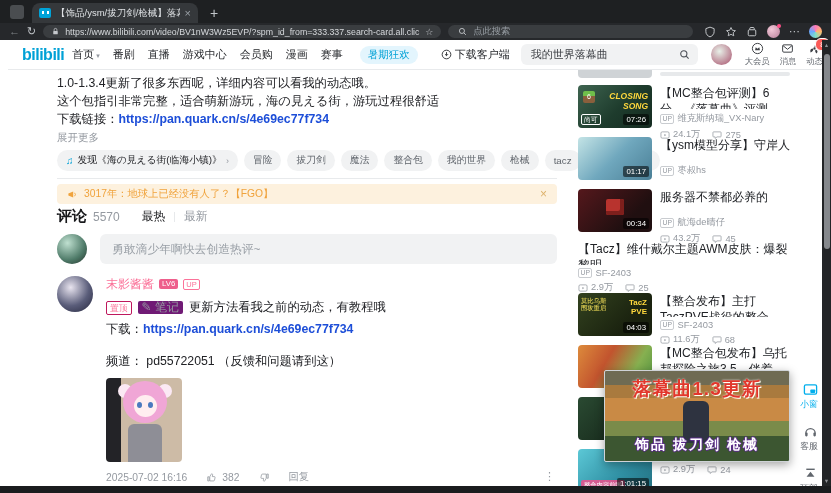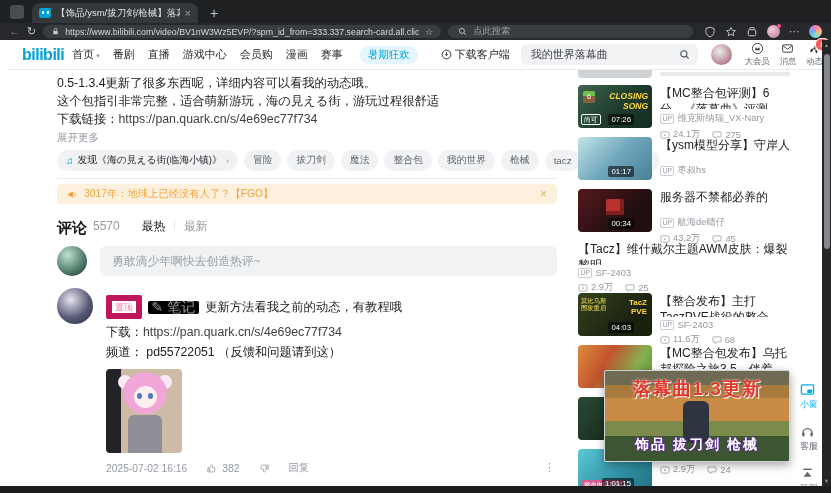--- a/index.html
+++ b/index.html
@@ -50,58 +50,58 @@
   .hmenu{display:flex;align-items:flex-start;margin-left:8px;}
   .hitem{display:flex;flex-direction:column;align-items:center;gap:1px;padding:0 5px;position:relative;}
   .hitem .hic{width:13px;height:13px;color:#3c3f44;}
   .hitem .hlabel{font-size:8.3px;color:#61666d;white-space:nowrap;}
   .badge{position:absolute;top:-4px;right:-2px;min-width:11px;height:11px;border-radius:6px;background:#fa5a57;
          color:#fff;font-size:7.3px;line-height:11px;text-align:center;padding:0 1px;border:1px solid #fff;}
 
   
   .leftcol{position:absolute;left:57px;top:74px;width:500px;}
   .desc{font-size:12.3px;color:#212226;line-height:18px;}
-  .link{color:#404040;}
+  .link{color:#1d4ed8;font-weight:bold;}
   .expand{margin-top:3px;font-size:10.5px;color:#9499a0;}
   .tagsrow{margin-top:5px;display:flex;align-items:center;gap:6px;white-space:nowrap;}
   .pill{height:21px;border-radius:11px;background:#f1f2f3;color:#61666d;font-size:9.8px;
         display:inline-flex;align-items:center;padding:0 9px;}
   .pill.music{color:#212226;gap:4px;}
   .note-blue{color:#00a1d6;font-size:10px;}
   .chev{color:#9499a0;font-size:9px;}
   .hdiv{margin-top:7px;border-top:1px solid #e8eaec;}
   .notice{margin-top:5px;height:20px;background:#fdf1de;border-radius:4px;display:flex;align-items:center;
           gap:6px;padding:0 10px;font-size:10.3px;color:#f0a33c;}
   .notice .nx{margin-left:auto;color:#ddb26d;font-size:12px;}
   .megaphone{width:11px;height:11px;color:#f0a33c;flex:0 0 11px;}
-  .cmthead{margin-top:15px;display:flex;align-items:flex-start;}
+  .cmthead{margin-top:3px;display:flex;align-items:center;}
   .ctitle{font-size:15px;font-weight:bold;color:#18191c;}
   .ccount{font-size:12px;color:#9499a0;margin-left:6px;margin-right:22px;}
   .sorthot{font-size:11.8px;color:#18191c;}
   .sortdiv{font-size:10px;color:#e3e5e7;margin:0 8px;}
   .sortnew{font-size:11.8px;color:#9499a0;}
   .inputrow{margin-top:8px;display:flex;align-items:center;gap:13px;}
   .av30{width:30px;height:30px;border-radius:50%;flex:0 0 30px;
         background:radial-gradient(circle at 35% 30%,#bfe0d0,#4e7a68 60%,#233028);}
   .cinput{flex:1;height:30px;background:#f1f2f3;border:0;border-radius:6px;padding:0 12px;outline:none;
           font-size:11.8px;color:#212226;font-family:"Liberation Sans",sans-serif;}
   .cinput::placeholder{color:#9aa0a7;}
   .comment{margin-top:12px;display:flex;gap:13px;}
   .av36{width:36px;height:36px;border-radius:50%;flex:0 0 36px;
         background:radial-gradient(circle at 38% 32%,#e8e4ef,#5a5d7a 55%,#23243a);}
   .cbody{flex:1;position:relative;min-width:0;}
   .cnamerow{display:flex;align-items:center;gap:5px;height:16px;}
   .cname{font-size:12px;color:#fb7299;}
   .lvbadge{background:#ee5f8c;color:#fff;font-size:7.8px;border-radius:2px;padding:1px 3px;line-height:8px;}
   .upbadge{border:1px solid #fb7299;color:#fb7299;font-size:7.5px;border-radius:2px;padding:0 2px;line-height:9px;}
   .crow1{margin-top:7px;display:flex;align-items:center;gap:6px;font-size:12.3px;color:#212226;}
-  .pinbadge{border:6px solid #be185d;color:#fb7299;font-size:8.8px;border-radius:2px;padding:0 3px;line-height:12px;text-align:right;}
-  .notebadge{background:#000000;color:#9499a0;font-size:14px;border-radius:2px;padding:0 4px;line-height:13px;}
+  .pinbadge{border:1px solid #be185d;color:#fb7299;font-size:8.8px;border-radius:2px;padding:0 3px;line-height:12px;text-align:right;}
+  .notebadge{background:#701a75;color:#9499a0;font-size:12px;border-radius:2px;padding:0 4px;line-height:13px;}
   .crow{margin-top:5px;font-size:12.3px;color:#212226;}
-  .crow.gap{margin-top:3px;}
+  .crow.gap{margin-top:15px;}
   .cimg{margin-top:8px;width:76px;height:84px;border-radius:4px;position:relative;overflow:hidden;
         background:linear-gradient(90deg,#232327 0 15px,#cdbba6 15px 100%);}
   .hair{position:absolute;left:17px;top:3px;width:44px;height:42px;border-radius:50%;background:#f0a6d6;}
   .bun1{position:absolute;left:12px;top:6px;width:14px;height:14px;border-radius:50%;background:#fbe9f4;}
   .bun2{position:absolute;left:52px;top:6px;width:14px;height:14px;border-radius:50%;background:#fbe9f4;}
   .face{position:absolute;left:28px;top:17px;width:23px;height:22px;border-radius:50%;background:#ffeef0;}
   .eye1{position:absolute;left:31px;top:24px;width:5px;height:6px;border-radius:50%;background:#4a7abf;}
   .eye2{position:absolute;left:42px;top:24px;width:5px;height:6px;border-radius:50%;background:#4a7abf;}
   .torso{position:absolute;left:22px;top:46px;width:34px;height:38px;border-radius:6px 6px 0 0;background:#8e8e96;}
   .cmeta{margin-top:8px;display:flex;align-items:center;gap:5px;font-size:10.3px;color:#9499a0;position:relative;}
@@ -110,21 +110,21 @@
   .cmore{position:absolute;right:2px;top:0;color:#9499a0;font-size:11px;}
 
   
   .sidebar{position:absolute;left:578px;top:70px;width:212px;}
   .slice{display:flex;gap:8px;height:8px;overflow:hidden;}
   .slice .sthumbx{width:74px;height:8px;border-radius:0 0 4px 4px;background:#cfd3d6;}
   .slice .sline{flex:1;height:4px;margin-top:2px;border-radius:2px;background:#e7e9eb;}
   .vcard{display:flex;gap:8px;height:44px;margin-top:8px;}
   .vcard.first{margin-top:7px;}
   .vthumb{position:relative;width:74px;height:43px;border-radius:4px;flex:0 0 74px;overflow:hidden;}
-  .dur{position:absolute;right:18px;bottom:3px;background:rgba(0,0,0,.55);color:#fff;font-size:7.8px;
+  .dur{position:absolute;right:3px;bottom:3px;background:rgba(0,0,0,.55);color:#fff;font-size:7.8px;
        line-height:11px;padding:0 3px;border-radius:2px;}
   .dur:empty{display:none;}
   .vinfo{flex:1;min-width:0;}
   .vtitle{font-size:12px;line-height:16px;height:24px;color:#212327;overflow:hidden;
           display:-webkit-box;-webkit-line-clamp:2;-webkit-box-orient:vertical;}
   .vcard.short .vtitle{height:11px;-webkit-line-clamp:1;}
   .vauthor{margin-top:3px;display:flex;align-items:center;gap:3px;font-size:9.3px;color:#9499a0;white-space:nowrap;}
   .upchip{border:1px solid #c9ccd0;border-radius:2px;font-size:6.8px;line-height:8px;padding:0 1.5px;color:#9499a0;}
   .vstats{margin-top:3px;display:flex;align-items:center;gap:3px;font-size:9.3px;color:#9499a0;}
   .sico{width:10px;height:10px;color:#9499a0;}
@@ -157,21 +157,21 @@
         box-shadow:0 3px 10px rgba(0,0,0,.35);overflow:hidden;
         background:linear-gradient(180deg,#6f6b53 0 16%,#a97a3e 16% 30%,#c98a45 30% 56%,#7a8b4a 56% 72%,#3c5631 72% 100%);}
   .mini::before{content:"";position:absolute;left:78px;top:30px;width:26px;height:42px;border-radius:6px 6px 2px 2px;background:#2e3340;}
   .mpt{position:absolute;top:5px;left:0;width:100%;text-align:center;font-size:19px;font-weight:800;color:#e2372c;
        text-shadow:0 0 2px #fff,1px 1px 0 #ffe;letter-spacing:1px;}
   .mps{position:absolute;bottom:7px;left:0;width:100%;text-align:center;font-size:14px;font-weight:800;color:#fff;
        text-shadow:-1px 0 #5b2a8c,1px 0 #5b2a8c,0 -1px #5b2a8c,0 1px #5b2a8c;letter-spacing:2px;}
 
   
   .floats{position:absolute;left:794px;top:382px;width:30px;display:flex;flex-direction:column;align-items:center;gap:13px;}
-  .fbtn{display:flex;flex-direction:column;align-items:flex-start;gap:2px;font-size:8.8px;color:#61666d;}
+  .fbtn{display:flex;flex-direction:column;align-items:flex-end;gap:2px;font-size:8.8px;color:#61666d;}
   .fbtn.blue{color:#00aeec;}
   .fico{width:15px;height:15px;}
   .sbar{position:absolute;right:0;top:40px;width:9px;height:446px;background:#232527;}
   .sthumb{position:absolute;left:1.5px;top:14px;width:6px;height:195px;border-radius:3px;background:#85888c;}
   .sarr{position:absolute;left:0;width:9px;text-align:center;font-size:5.5px;color:#8d9094;}
   .bstrip{position:absolute;left:0;top:486px;width:831px;height:7px;background:#1a1c1e;}
 </style>
 </head>
 <body>
 
@@ -283,21 +283,21 @@
           </svg>
         <span class="hlabel">收藏</span>
       </div>
 
     </div>
 
   </div>
 
   <div class="leftcol">
     <div class="desc">
-      <div>0.5-1.3.4更新了很多东西呢，详细内容可以看我的动态哦。</div>
+      <div>1.0-1.3.4更新了很多东西呢，详细内容可以看我的动态哦。</div>
       <div>这个包指引非常完整，适合萌新游玩，海の見える街，游玩过程很舒适</div>
       <div>
         <span>下载链接：</span><span class="link">https://pan.quark.cn/s/4e69ec77f734</span>
       </div>
     </div>
     <div class="expand">展开更多</div>
     <div class="tagsrow">
       <span class="pill music">
         <span class="note-blue">♫</span>
         <span>发现《海の見える街(临海小镇)》</span>
@@ -330,20 +330,25 @@
       <span class="sortnew">最新</span>
     </div>
     <div class="inputrow">
       <span class="av30"></span>
       <input class="cinput" placeholder="勇敢滴少年啊快去创造热评~" style="">
     </div>
 
     <div class="comment">
       <span class="av36"></span>
       <div class="cbody">
+        <div class="cnamerow">
+          <span class="cname">末影酱酱</span>
+          <span class="lvbadge">LV6</span>
+          <span class="upbadge">UP</span>
+        </div>
         <div class="crow1">
           <span class="pinbadge">置顶</span>
           <span class="notebadge"><span>✎</span> <span>笔记</span></span>
           <span>更新方法看我之前的动态，有教程哦</span>
         </div>
         <div class="crow">
           <span>下载：</span><span class="link">https://pan.quark.cn/s/4e69ec77f734</span>
         </div>
         <div class="crow gap">频道： pd55722051 （反馈和问题请到这）</div>
         <div class="cimg">

